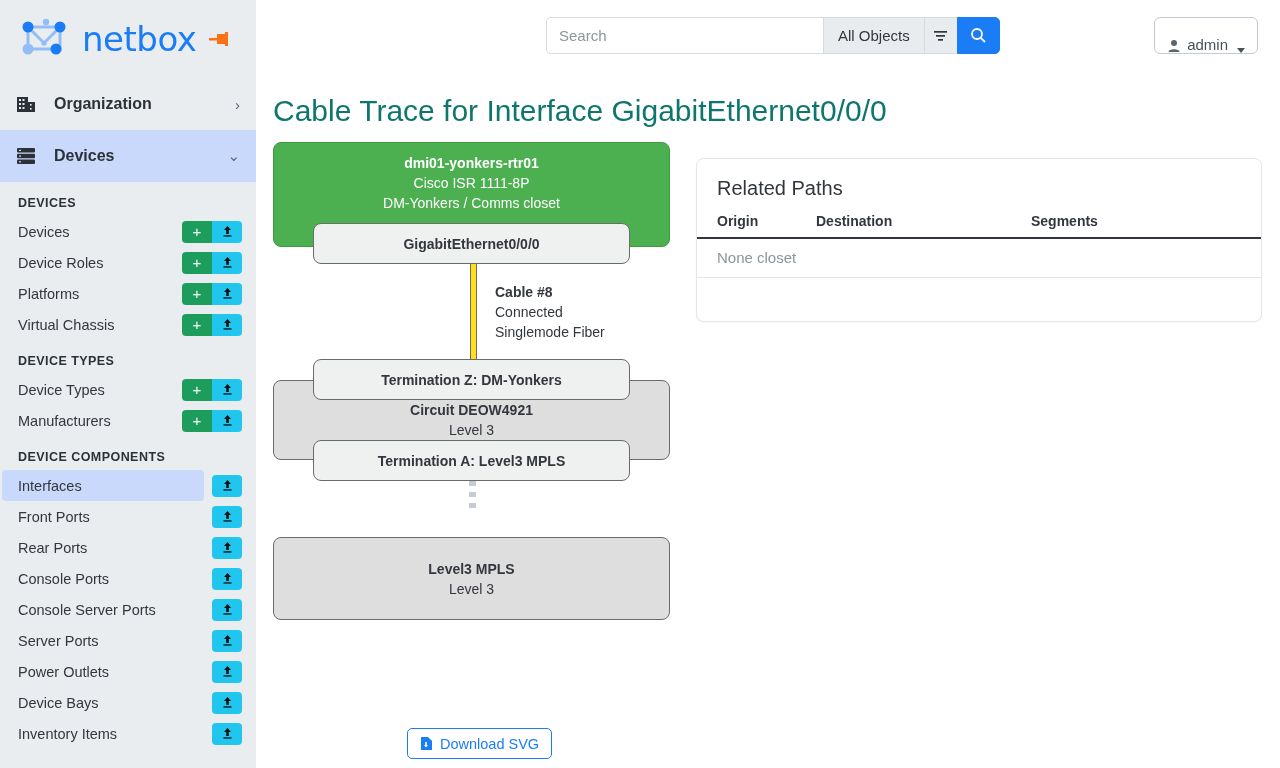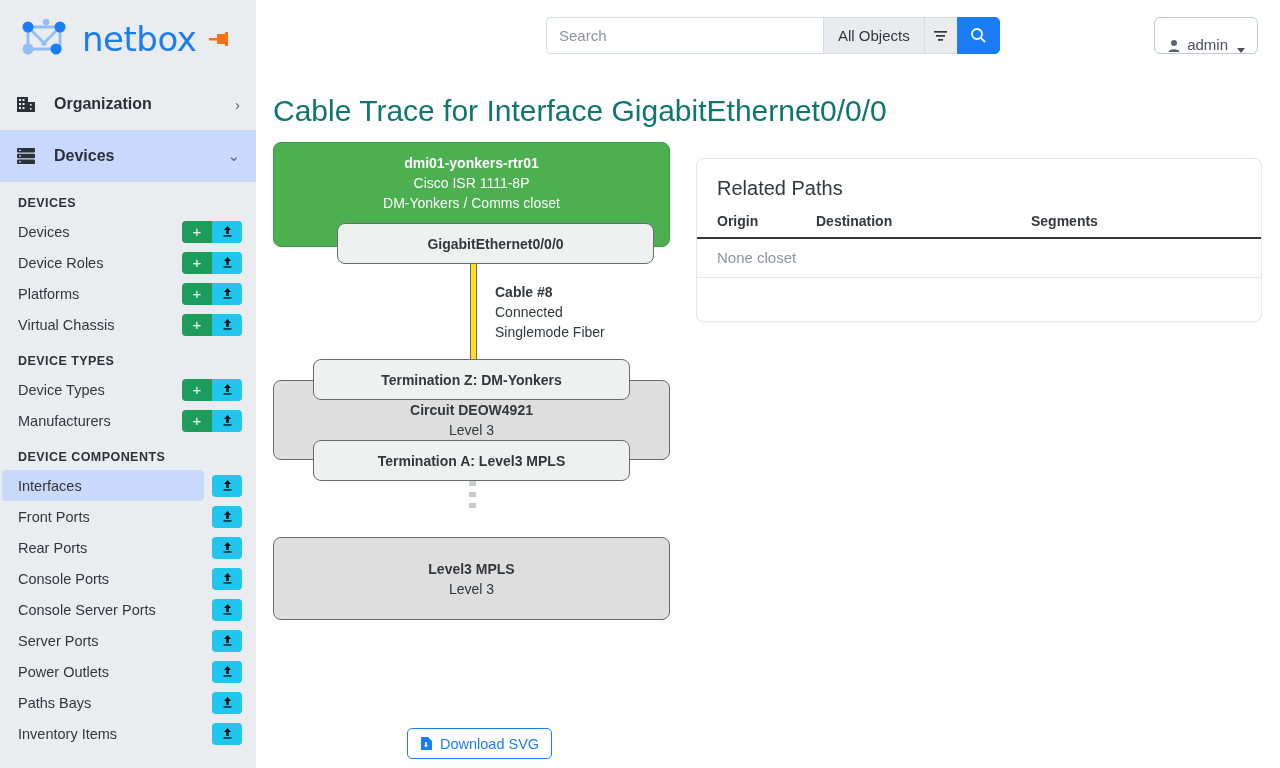--- a/index.html
+++ b/index.html
@@ -101,21 +101,21 @@
     display:flex; flex-direction:column; align-items:center; justify-content:center;
     text-align:center;
   }
   .node .t1 { font-weight:700; font-size:14px; line-height:20px; }
   .node .t2 { font-size:14px; line-height:20px; }
   .dev-node {
     width:397px; height:105px; background:#4caf50; border-color:#3f9b43; color:#fff;
     padding-bottom:24px;
   }
   .term-node {
-    width:317px; height:41px; background:#eff0f0; margin:-24px 0 0 64px; z-index:3;
+    width:317px; height:41px; background:#eff0f0; margin:-24px 0 0 40px; z-index:3;
   }
   .circuit-node {
     width:397px; height:80px; background:#dededf; margin:-20px 0 0 0; z-index:1;
     justify-content:center;
   }
   .term-node.z { margin:0 0 -20px 40px; }
   .term-node.a { margin:-20px 0 0 40px; }
   .provider-node {
     width:397px; height:83px; background:#dededf; margin:28px 0 0 0;
   }
@@ -364,21 +364,21 @@
         <span class="btns">
           <span class="btn-sq btn-imp only">
             <svg width="13" height="13" viewBox="0 0 13 13">
               <path d="M6.5 1 L10 5 H7.8 V9 H5.2 V5 H3 Z" fill="#111"></path>
               <rect x="2.5" y="10.3" width="8" height="1.3" fill="#111"></rect>
             </svg>
           </span>
         </span>
       </div>
       <div class="nav-row">
-        <span class="lbl">Paths Bays</span>
+        <span class="lbl">Device Bays</span>
         <span class="btns">
           <span class="btn-sq btn-imp only">
             <svg width="13" height="13" viewBox="0 0 13 13">
               <path d="M6.5 1 L10 5 H7.8 V9 H5.2 V5 H3 Z" fill="#111"></path>
               <rect x="2.5" y="10.3" width="8" height="1.3" fill="#111"></rect>
             </svg>
           </span>
         </span>
       </div>
       <div class="nav-row">

